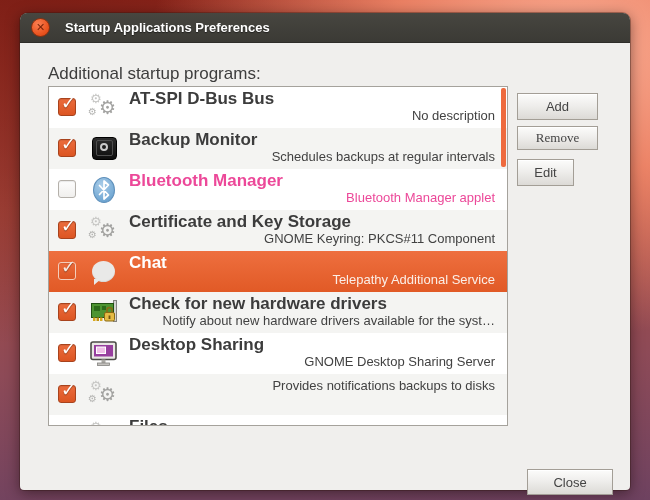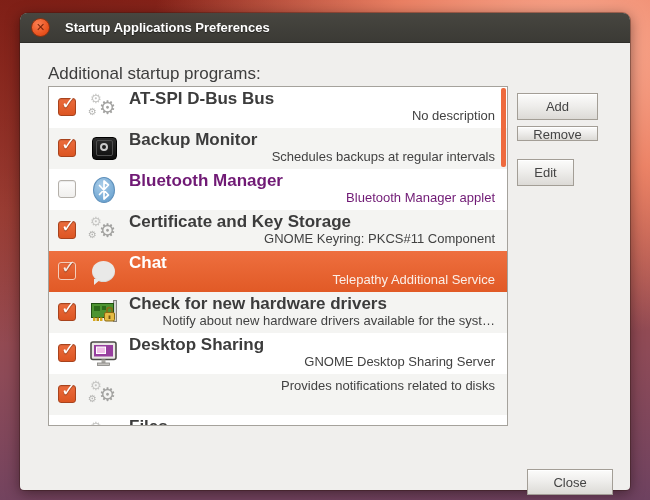--- a/index.html
+++ b/index.html
@@ -75,41 +75,41 @@
   }
   .row.selected .checkbox .check { color: #f5ebe5; }
 
   .row-icon { position: absolute; left: 40px; top: 7px; width: 32px; height: 28px; display: block; }
 
   .row-text { position: absolute; left: 80px; top: 3px; right: 12px; }
   .row-title { font-size: 17px; font-weight: bold; color: #3c3c3c; line-height: 17px;
     white-space: nowrap; overflow: hidden; }
   .row-subtitle { font-size: 13px; color: #424242; line-height: 17px;
     white-space: nowrap; overflow: hidden; text-align: right; }
-  .row.disabled .row-title, .row.disabled .row-subtitle { color: #701a75; }
+  .row.disabled .row-title, .row.disabled .row-subtitle { color: #ec4899; }
   .row.selected .row-title { color: #ffffff; }
   .row.selected .row-subtitle { color: #fbeee7; }
 
   .scroll-thumb {
     position: absolute; right: 1px; top: 1px; width: 5px; height: 79px;
     background: #ee6a3e; border-radius: 2px;
   }
 
   .btn {
     position: absolute;
     background: linear-gradient(#fcfcfb, #efeeec 45%, #dcdad6);
     border: 1px solid #a39e96;
     border-radius: 0;
     box-shadow: inset 0 1px 0 rgba(255,255,255,.9);
     font-size: 13px; color: #444444; text-align: center;
     cursor: pointer;
     font-family: inherit;
   }
   .btn-add    { left: 497px; top: 80px;  width: 81px; height: 27px; }
-  .btn-remove { left: 497px; top: 113px; width: 81px; height: 15px; }
+  .btn-remove { left: 497px; top: 113px; width: 81px; height: 24px; font-family: Liberation Serif, serif; }
   .btn-edit   { left: 497px; top: 146px; width: 57px; height: 27px; }
   .btn-close  { left: 507px; top: 438px; width: 86px; height: 26px; margin-top: 18px; }
 
   
   .gear { position: absolute; font-family: "DejaVu Sans", sans-serif; line-height: 1; }
   .gear.g1 { left: 1px;  top: -2px;  font-size: 13px; color: #c6c6c4; }
   .gear.g2 { left: 10px; top: 4px;   font-size: 19px; color: #a2a2a0; }
   .gear.g3 { left: -1px; top: 13px;  font-size: 10px; color: #b4b4b2; }
 
   .safe { position: absolute; left: 3px; top: 2px; width: 25px; height: 23px;
@@ -256,21 +256,21 @@
         <div class="row alt">
     <span class="checkbox checked">
             <span class="check">✓</span>
           </span>
     <span class="row-icon">
             <span class="gear g1">⚙</span>
             <span class="gear g2">⚙</span>
             <span class="gear g3">⚙</span>
           </span>
     <div class="row-text">
-      <div class="row-subtitle">Provides notifications related to disks</div>
+      <div class="row-subtitle">Provides notifications backups to disks</div>
     </div>
   </div>
         <div class="row">
 
     <span class="row-icon">
             <span class="gear g1">⚙</span>
           </span>
     <div class="row-text">
       <div class="row-title">Files</div>
       <div class="row-subtitle"></div>

